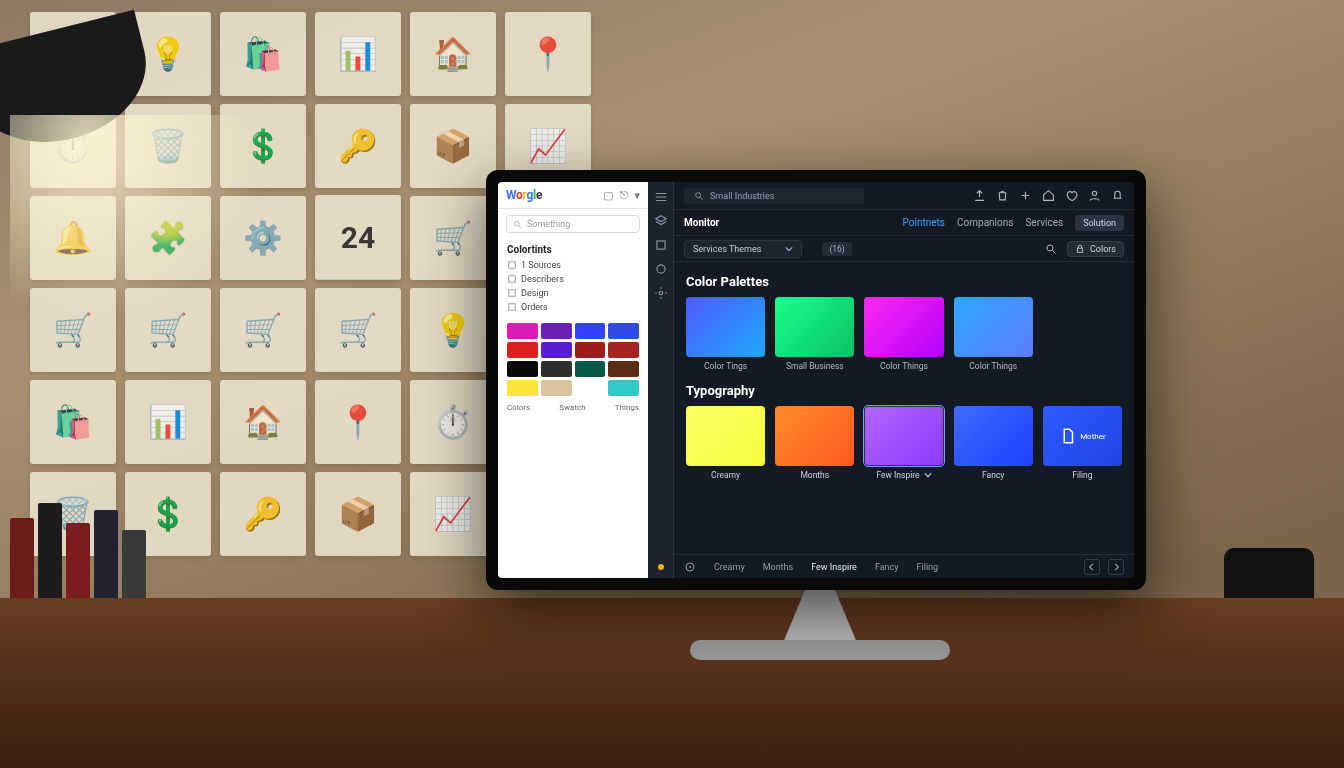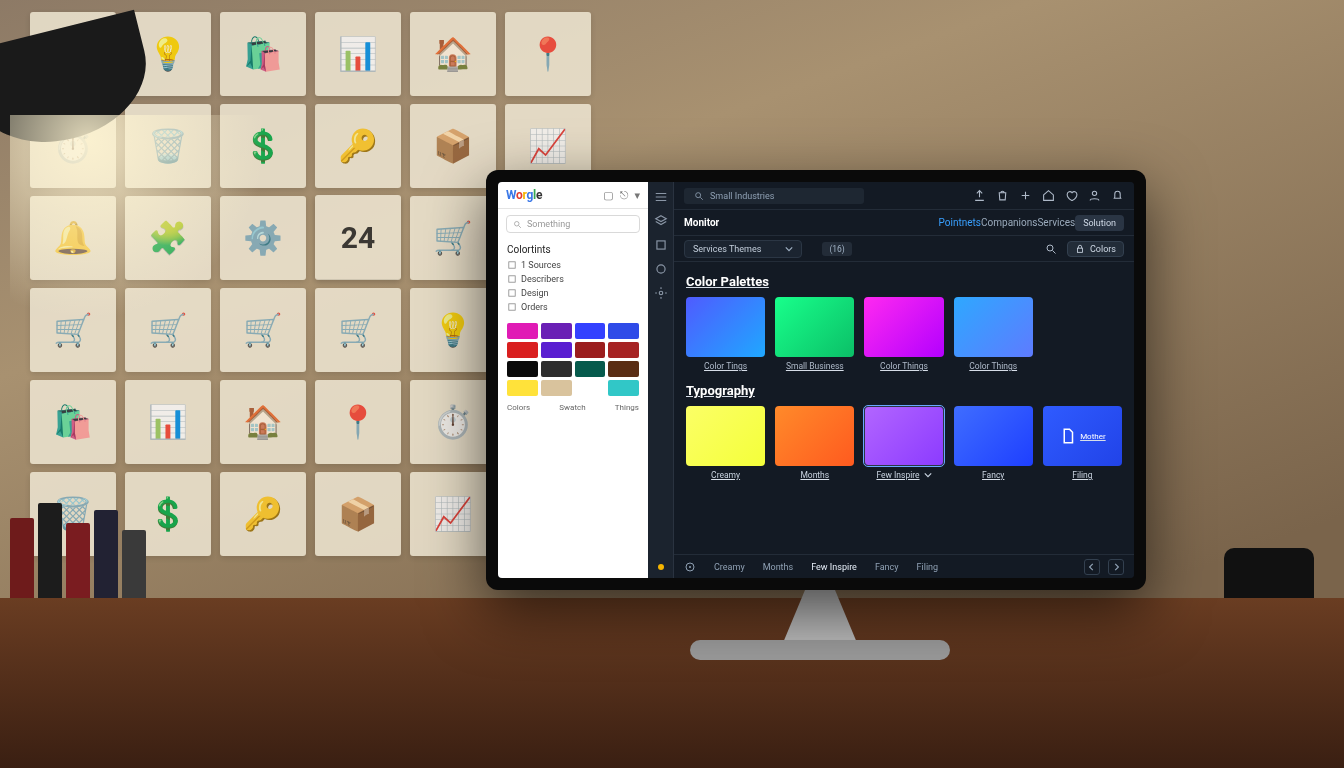--- a/index.html
+++ b/index.html
@@ -84,21 +84,21 @@
     padding:6px 8px; border-bottom:1px solid #e4e4e4;
   }
   .brand { font-weight:700; font-size:12px; letter-spacing:-.3px;}
   .brand .r{color:#e23b2e}.brand .y{color:#f5b400}.brand .g{color:#34a853}.brand .b{color:#3b78e7}.brand .k{color:#333}
   .side-header .act{ display:flex; gap:6px; color:#777; font-size:11px;}
   .side-search{
     margin:6px 8px; padding:3px 6px; border:1px solid #d9d9d9; border-radius:4px;
     display:flex; align-items:center; gap:5px; color:#999;
   }
   .side-search svg{width:9px;height:9px}
-  .side-title{ padding:5px 9px 3px; font-weight:400; color:#222; font-size:10px;}
+  .side-title{ padding:5px 9px 3px; font-weight:700; color:#222; font-size:10px;}
   .side-list{ list-style:none; padding:0 7px 6px;}
   .side-list li{ display:flex; align-items:center; gap:5px; padding:2px 3px; color:#444;}
   .side-list li svg{width:8px;height:8px;flex:none}
   .mini-swatches{
     display:grid; grid-template-columns:repeat(4,1fr); gap:3px; padding:3px 9px 7px;
   }
   .mini-swatches span{ height:16px; border-radius:2px;}
   .mini-captions{ display:flex; justify-content:space-between; padding:0 9px 8px; color:#666; font-size:8px;}
 
   
@@ -122,42 +122,42 @@
     padding:3px 10px; border-radius:3px; min-width:180px; font-size:9px;text-align:right;
   }
   .search-pill svg{width:10px;height:10px}
   .topicons{ margin-left:auto; display:flex; gap:10px; color:#aeb9c8;}
   .topicons .ic{width:13px;height:13px;cursor:pointer}
   .subbar{
     height:26px; display:flex; align-items:center; padding:0 10px; gap:14px;
     border-bottom:1px solid #232c38; font-size:10px;
   }
   .subbar .title{ font-weight:700; color:#fff;}
-  .tabs{ margin-left:auto; display:flex; align-items:center; }
+  .tabs{ margin-left:auto; display:flex; align-items:center; gap:12px;}
   .tabs .tab{ color:#9aaabb; cursor:pointer;}
   .tabs .tab.active{ color:#39a0ff;}
   .pillbtn{
     background:#2a3544; color:#cfd9e6; padding:3px 8px; border-radius:4px; font-size:9px;
   }
   .filterbar{
     height:26px; display:flex; align-items:center; padding:0 10px; gap:20px;
     border-bottom:1px solid #232c38; color:#94a3b5;
   }
   .select{
     background:#1b2430; border:1px solid #2b3644; color:#c3cedb;
     padding:3px 8px; border-radius:4px; display:flex; align-items:center; gap:24px;
     font-size:9px; cursor:pointer;
   }
   .select svg{width:8px;height:8px}
   .chip{ background:#232c38; padding:2px 7px; border-radius:3px; font-size:8.5px; color:#9fb0c3;}
   .rightctl{ margin-left:auto; display:flex; gap:10px; align-items:center;}
   .rightctl .ic{width:12px;height:12px;color:#aeb9c8;cursor:pointer}
   .minibtn{ background:#222c38; border:1px solid #33404f; color:#cdd7e4; padding:2px 7px; border-radius:4px; display:flex; gap:5px; align-items:center; font-size:9px;}
 
-  .content{ flex:1; overflow:auto; padding:8px 12px 4px;text-decoration:underline;}
+  .content{ flex:1; overflow:auto; padding:8px 12px 4px;}
   .section-h{ font-size:13px; font-weight:700; color:#fff; margin:4px 0 8px;}
   .row{
     display:grid; grid-template-columns:repeat(5,1fr); gap:10px;
   }
   .card-t{
     display:flex; flex-direction:column; gap:4px; align-items:center;
   }
   .thumb{
     width:100%; height:60px; border-radius:4px;
   }

